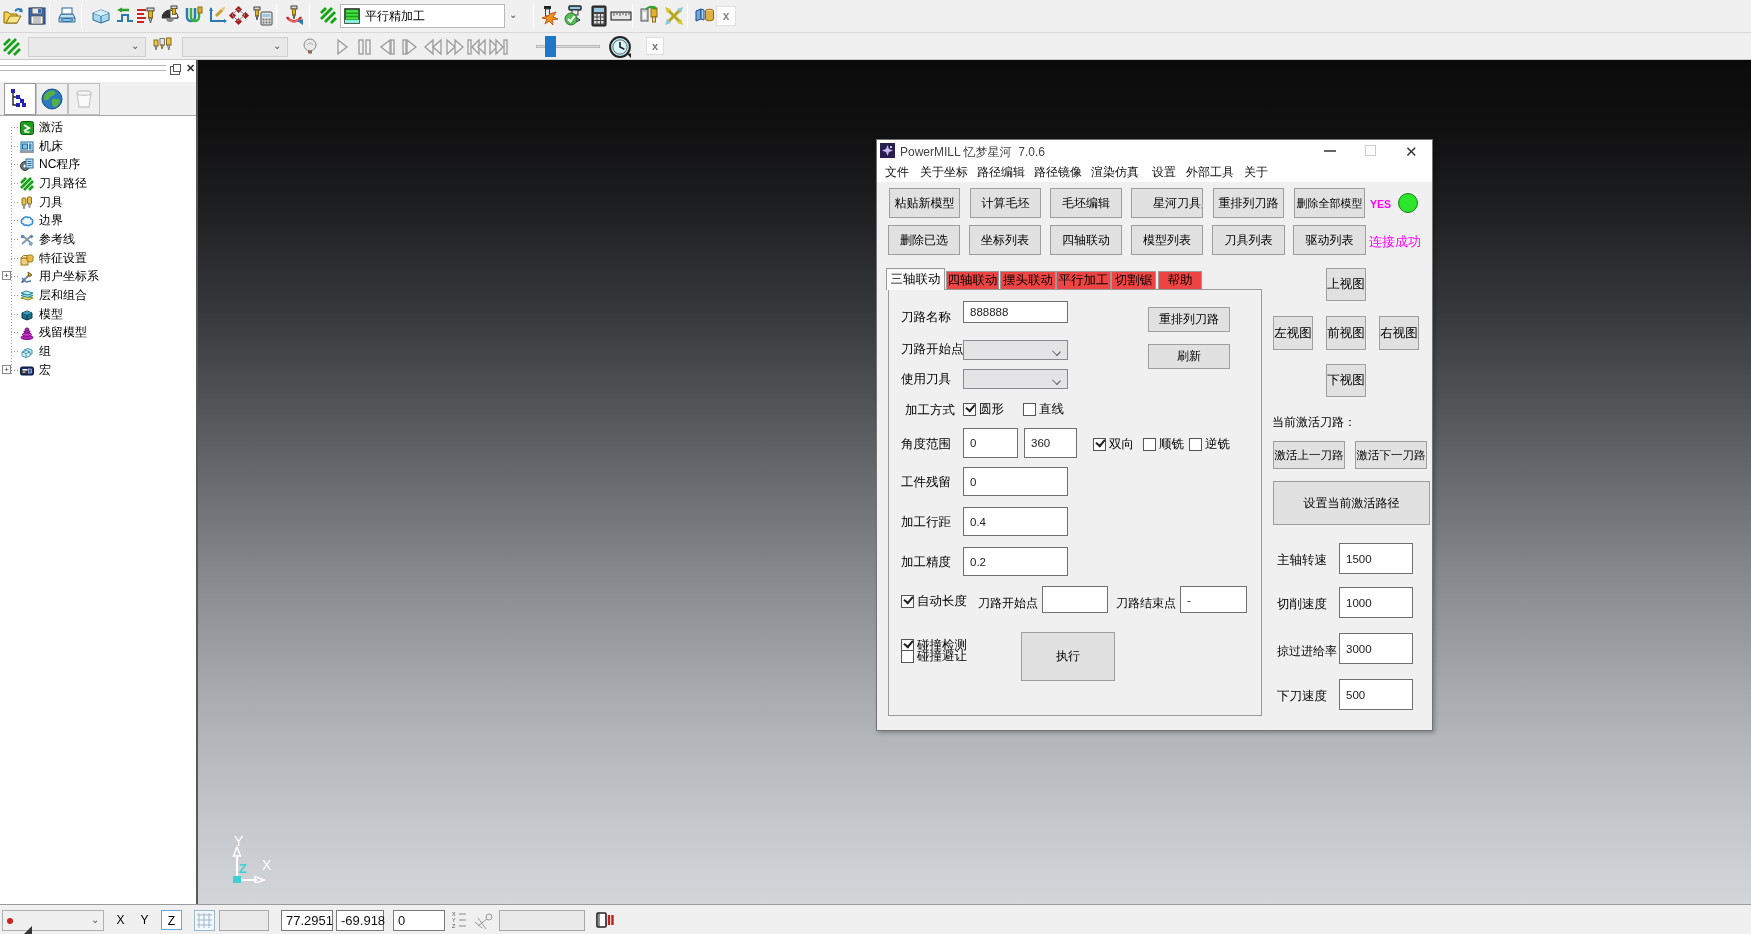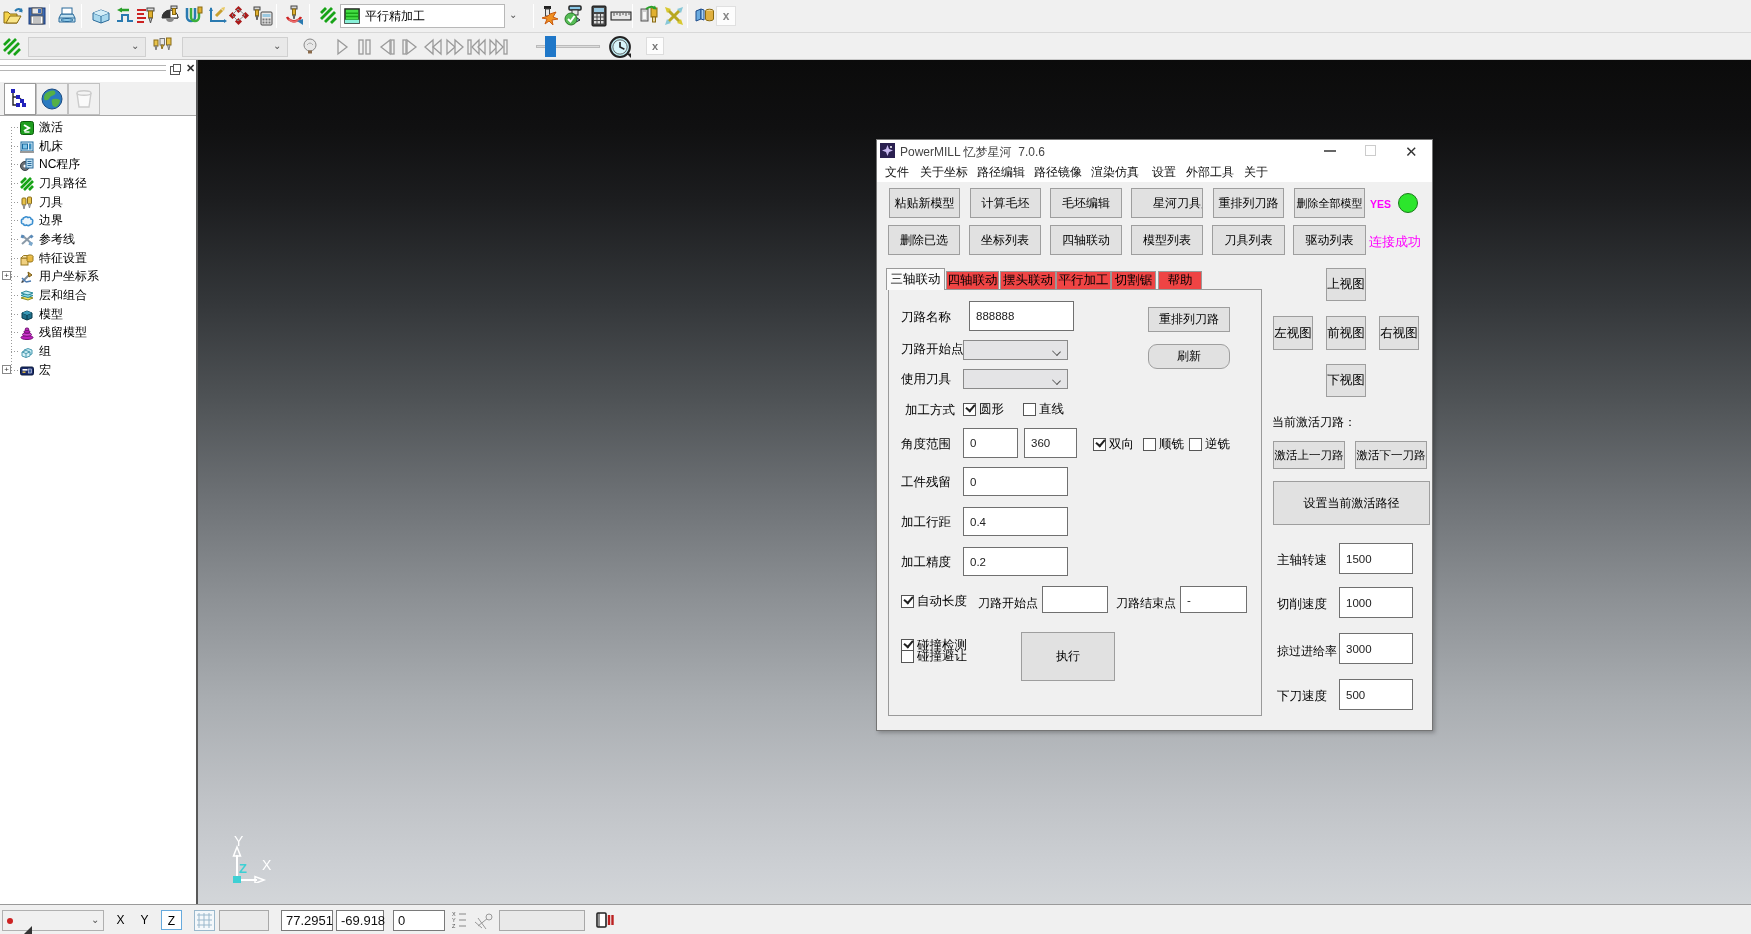--- a/index.html
+++ b/index.html
@@ -572,21 +572,21 @@
 
   <div class="tab" style="left:9px;width:59px;top:128px;height:22px;background:#fbfbfb;z-index:2;">三轴联动</div>
   <div class="tab" style="left:69px;width:53px;">四轴联动</div>
   <div class="tab" style="left:123px;width:56px;">摆头联动</div>
   <div class="tab" style="left:179px;width:55px;">平行加工</div>
   <div class="tab" style="left:234px;width:45px;">切割锯</div>
   <div class="tab" style="left:281px;width:44px;">帮助</div>
   <div id="tabpage"></div>
 
   <div class="lbl" style="left:24px;top:169px;">刀路名称</div>
-  <div class="inp" style="left:92px;top:161px;width:105px;height:30px;">888888</div>
+  <div class="inp" style="left:86px;top:161px;width:105px;height:22px;">888888</div>
   <div class="lbl" style="left:24px;top:201px;">刀路开始点</div>
   <div class="cmb" style="left:86px;top:200px;width:105px;height:20px;"></div>
   <div class="lbl" style="left:24px;top:231px;">使用刀具</div>
   <div class="cmb" style="left:86px;top:229px;width:105px;height:20px;"></div>
   <div class="lbl" style="left:28px;top:262px;">加工方式</div>
   <div class="chk" style="left:86px;top:261px;"><span class="cbx on"></span>圆形</div>
   <div class="chk" style="left:146px;top:261px;"><span class="cbx"></span>直线</div>
   <div class="lbl" style="left:24px;top:296px;">角度范围</div>
   <div class="inp" style="left:86px;top:288px;width:55px;height:30px;">0</div>
   <div class="inp" style="left:147px;top:288px;width:53px;height:30px;">360</div>
@@ -603,21 +603,21 @@
   <div class="chk" style="left:24px;top:453px;"><span class="cbx on"></span>自动长度</div>
   <div class="lbl" style="left:101px;top:455px;font-size:12px;">刀路开始点</div>
   <div class="inp" style="left:165px;top:446px;width:66px;height:27px;"></div>
   <div class="lbl" style="left:239px;top:455px;font-size:12px;">刀路结束点</div>
   <div class="inp" style="left:303px;top:446px;width:67px;height:27px;">-</div>
   <div class="chk" style="left:24px;top:481px;margin-top:16px;"><span class="cbx on"></span>碰撞检测</div>
   <div class="chk" style="left:24px;top:508px;"><span class="cbx"></span>碰撞避让</div>
   <div class="btn" style="left:144px;top:492px;width:94px;height:49px;">执行</div>
 
   <div class="btn" style="left:271px;top:167px;width:82px;height:25px;">重排列刀路</div>
-  <div class="btn" style="left:271px;top:204px;width:82px;height:25px;border-radius:9px;">刷新</div>
+  <div class="btn" style="left:271px;top:204px;width:82px;height:25px;">刷新</div>
 
   <div class="btn" style="left:449px;top:128px;width:40px;height:33px;font-size:12.5px;">上视图</div>
   <div class="btn" style="left:396px;top:176px;width:40px;height:34px;font-size:12.5px;">左视图</div>
   <div class="btn" style="left:449px;top:176px;width:40px;height:34px;font-size:12.5px;">前视图</div>
   <div class="btn" style="left:502px;top:176px;width:40px;height:34px;font-size:12.5px;">右视图</div>
   <div class="btn" style="left:449px;top:224px;width:40px;height:33px;font-size:12.5px;">下视图</div>
   <div class="lbl" style="left:395px;top:274px;font-size:12px;">当前激活刀路：</div>
   <div class="btn" style="left:396px;top:301px;width:72px;height:28px;font-size:11.5px;">激活上一刀路</div>
   <div class="btn" style="left:478px;top:301px;width:72px;height:28px;font-size:11.5px;">激活下一刀路</div>
   <div class="btn" style="left:396px;top:341px;width:157px;height:44px;">设置当前激活路径</div>

